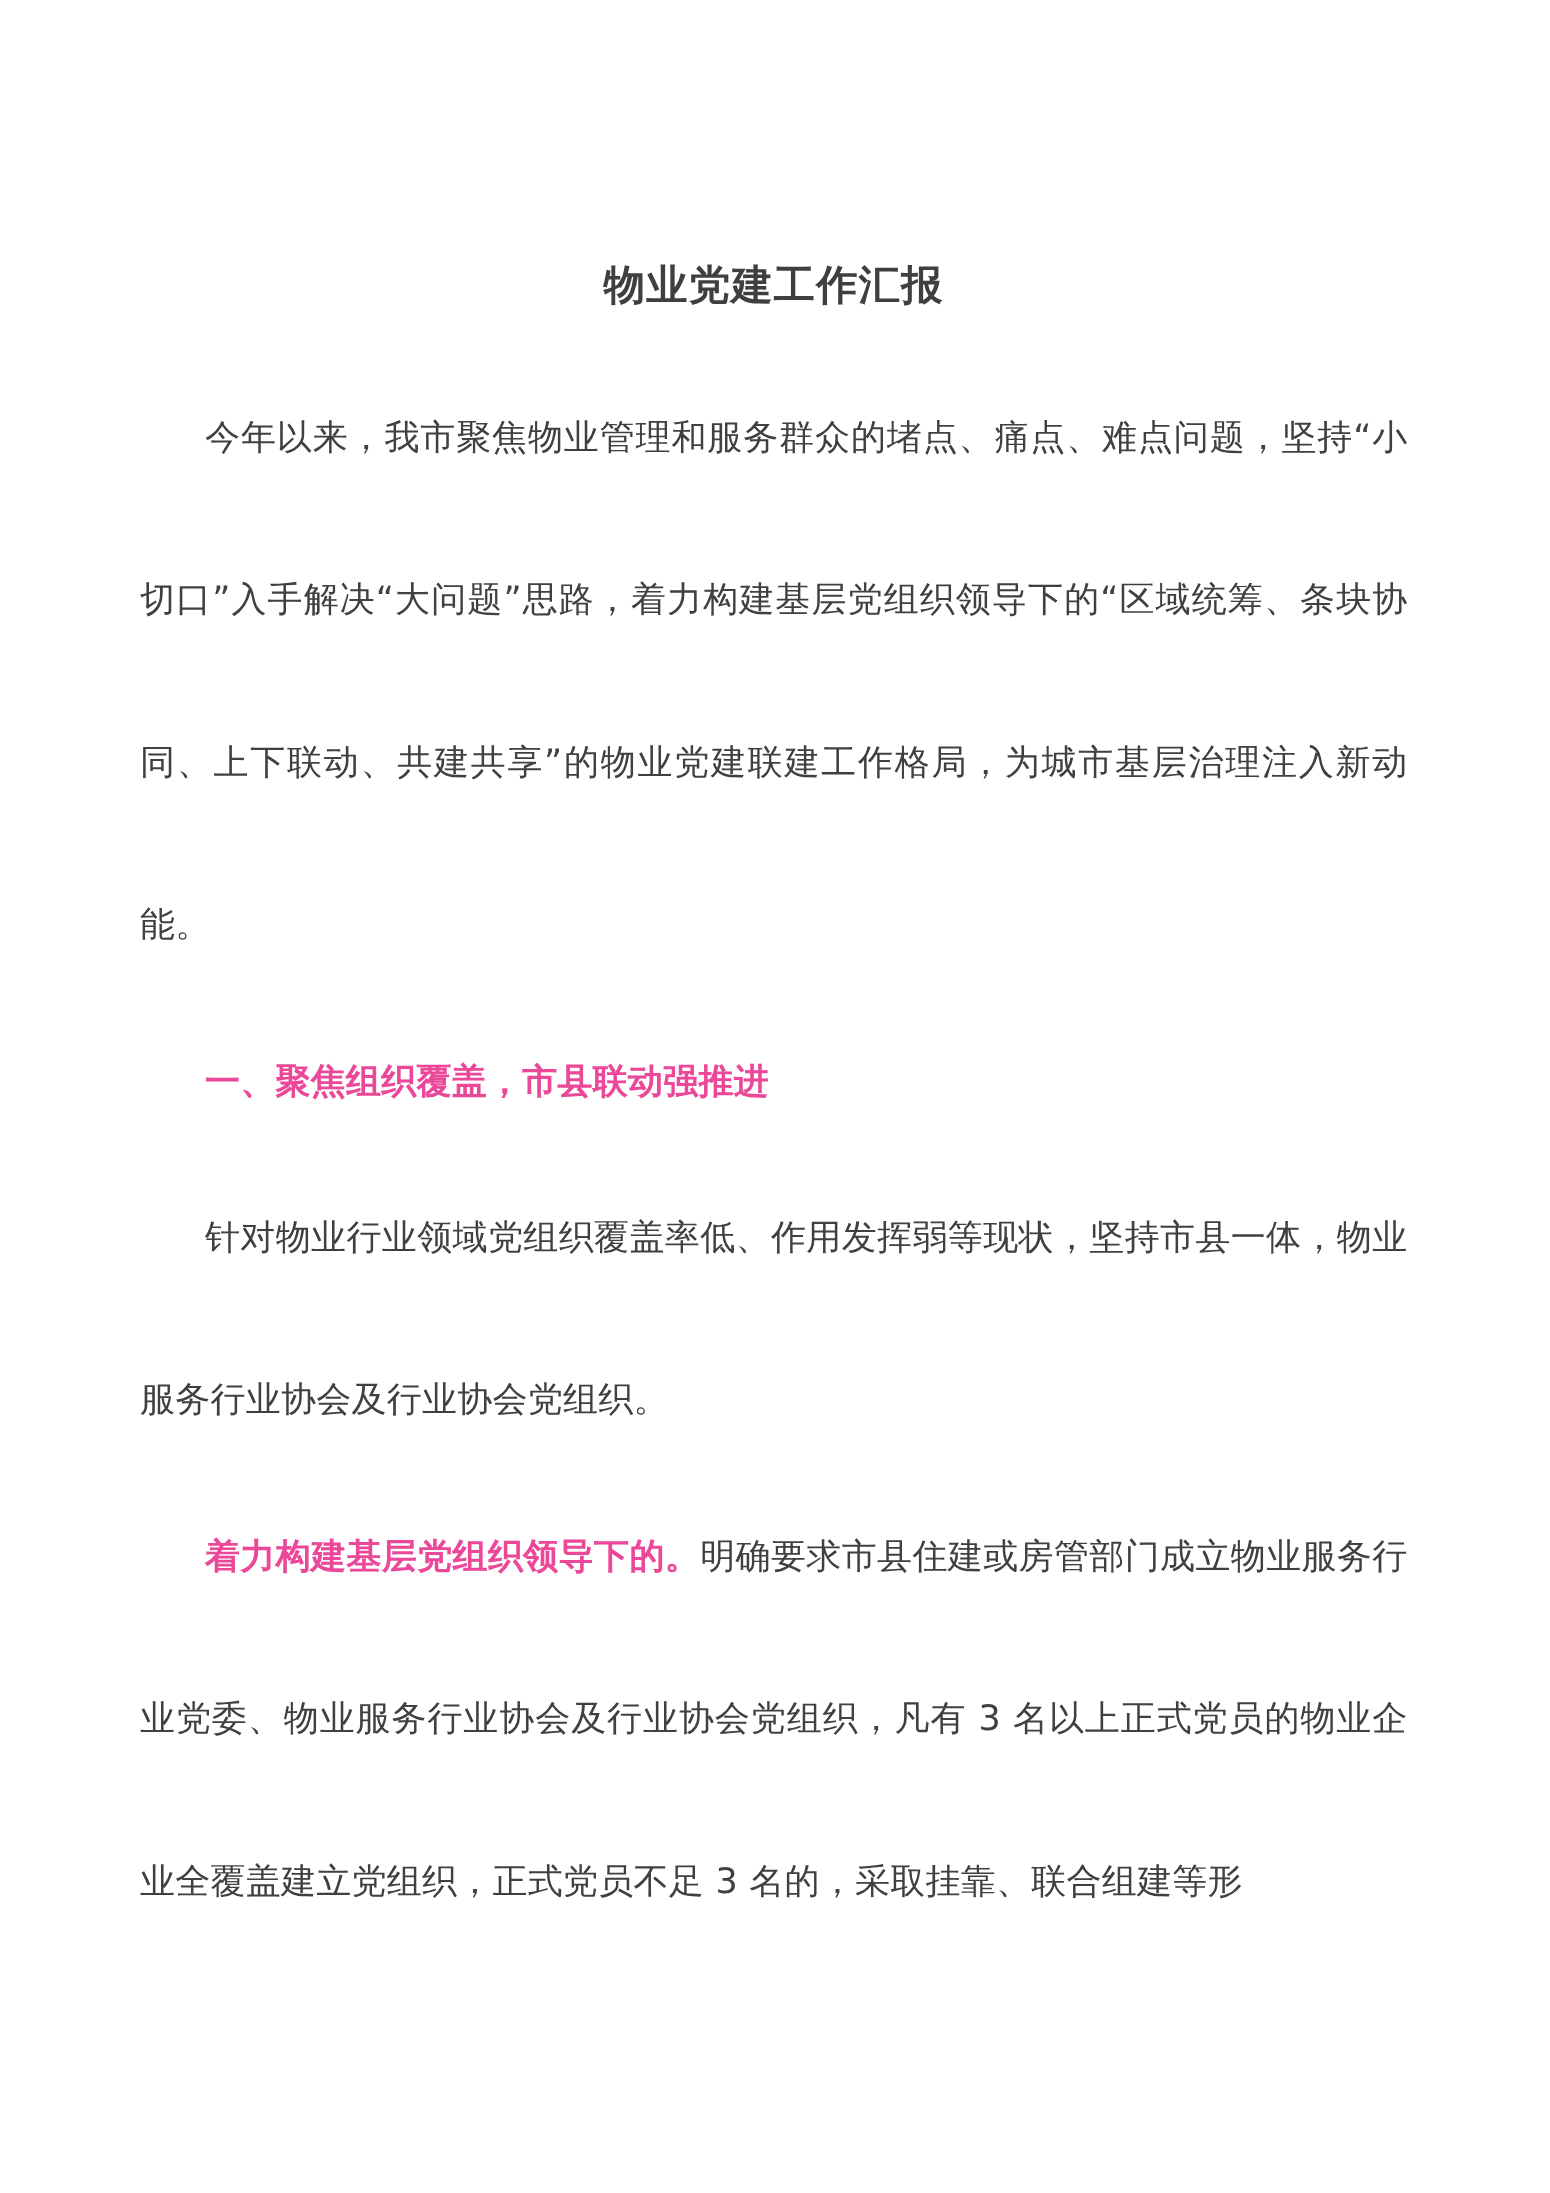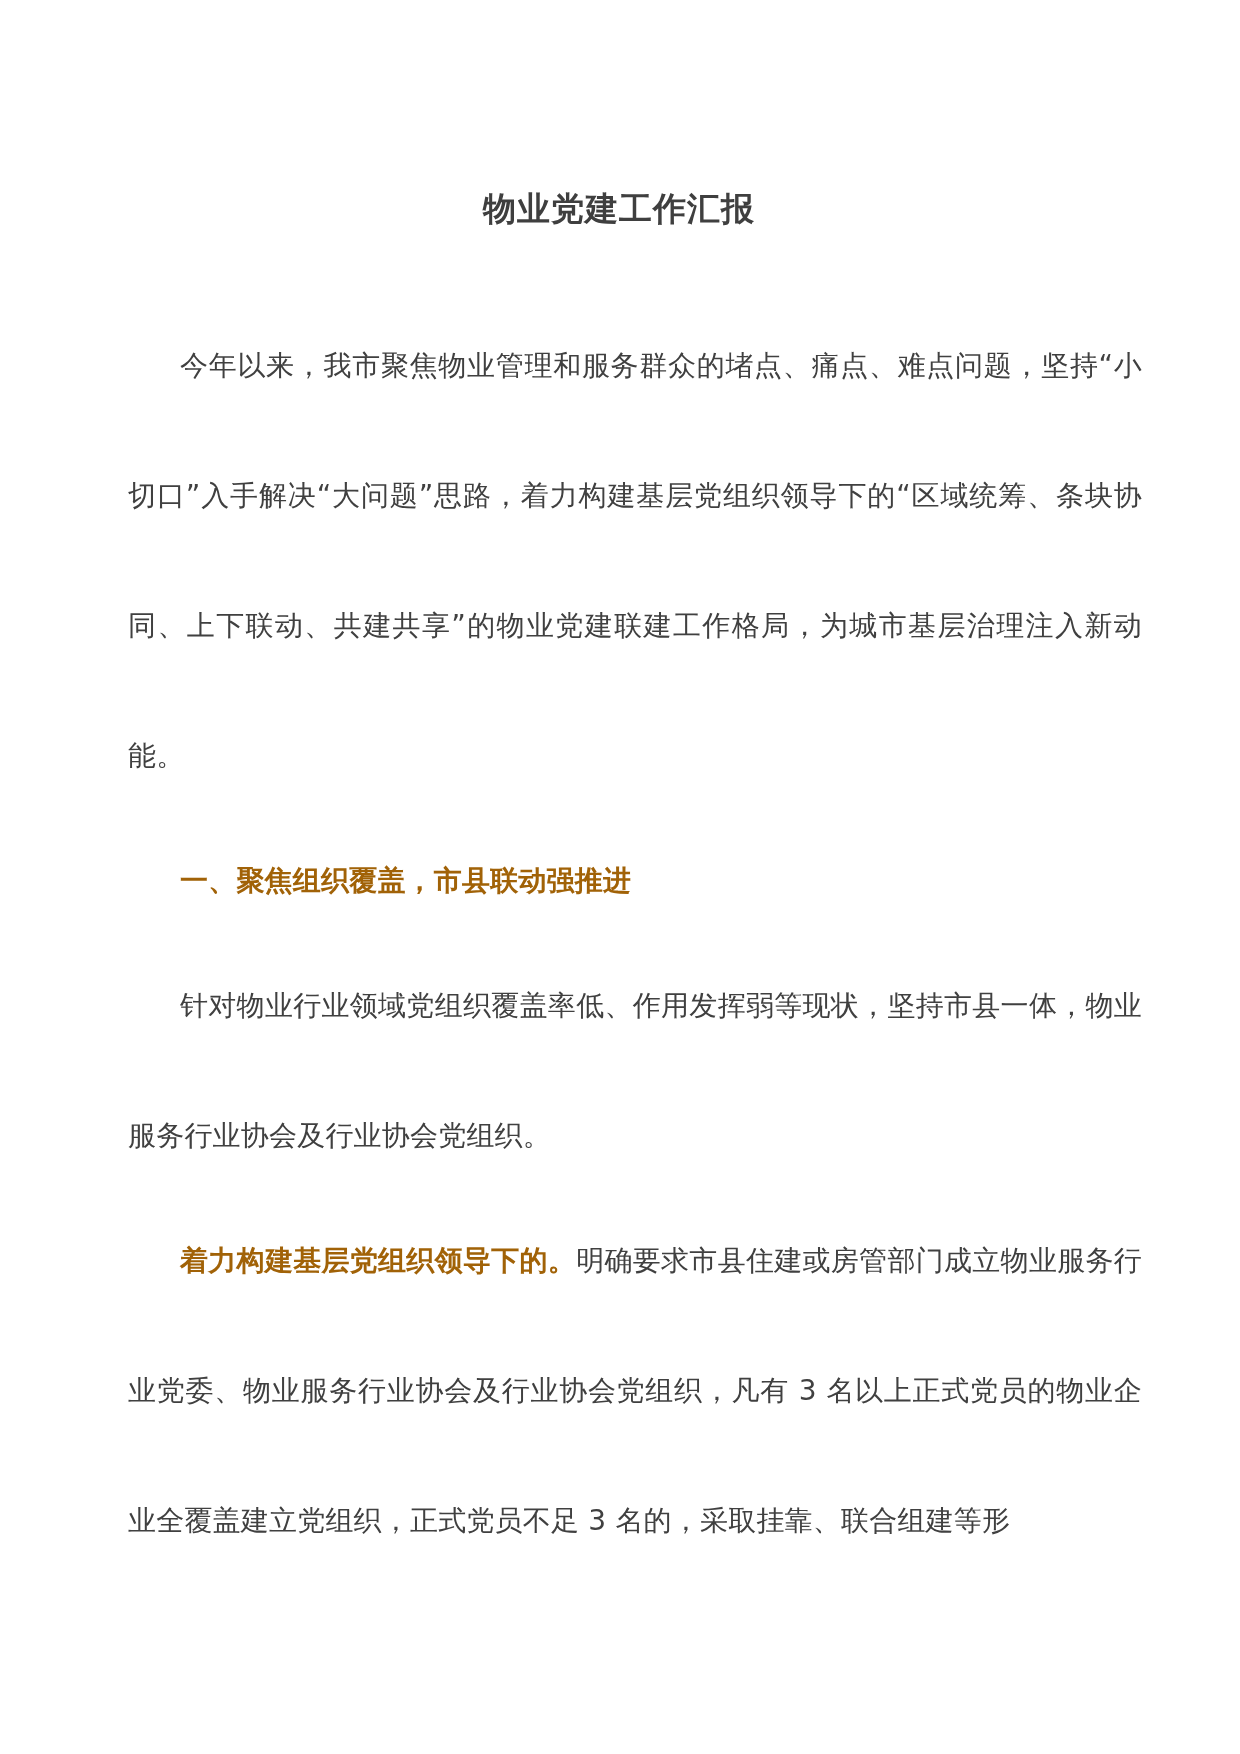--- a/index.html
+++ b/index.html
@@ -18,42 +18,42 @@
   .page {
     position: absolute;
     left: 112px;
     top: 0;
     width: 1014px;
   }
   .doc-title {
     position: absolute;
     left: 0;
     width: 1014px;
-    top: 187px;
+    top: 206px;
     text-align: center;
     font-size: 33px;
     font-weight: bold;
     line-height: 44px;
     letter-spacing: 1px;
     color: #3f3f3f;
     margin: 0;
   }
   .para {
     position: absolute;
     left: 0;
     width: 1014px;
     font-size: 28px;
     line-height: 130px;
     text-align: justify;
     text-align-last: left;
-    margin: 16px;
+    margin: 0;
     letter-spacing: 0.2px;
   }
   .indent { text-indent: 52px; }
-  .bold { font-weight: bold; color: #a16207; }
+  .bold { font-weight: bold; color: #ec4899; }
   .p1 { top: 285px; }
   .h1 { top: 800px; }
   .p2 { top: 925px; }
   .p3 { top: 1180px; }
 </style>
 </head>
 <body>
 
 <div class="page">
   <h1 class="doc-title">物业党建工作汇报</h1>

